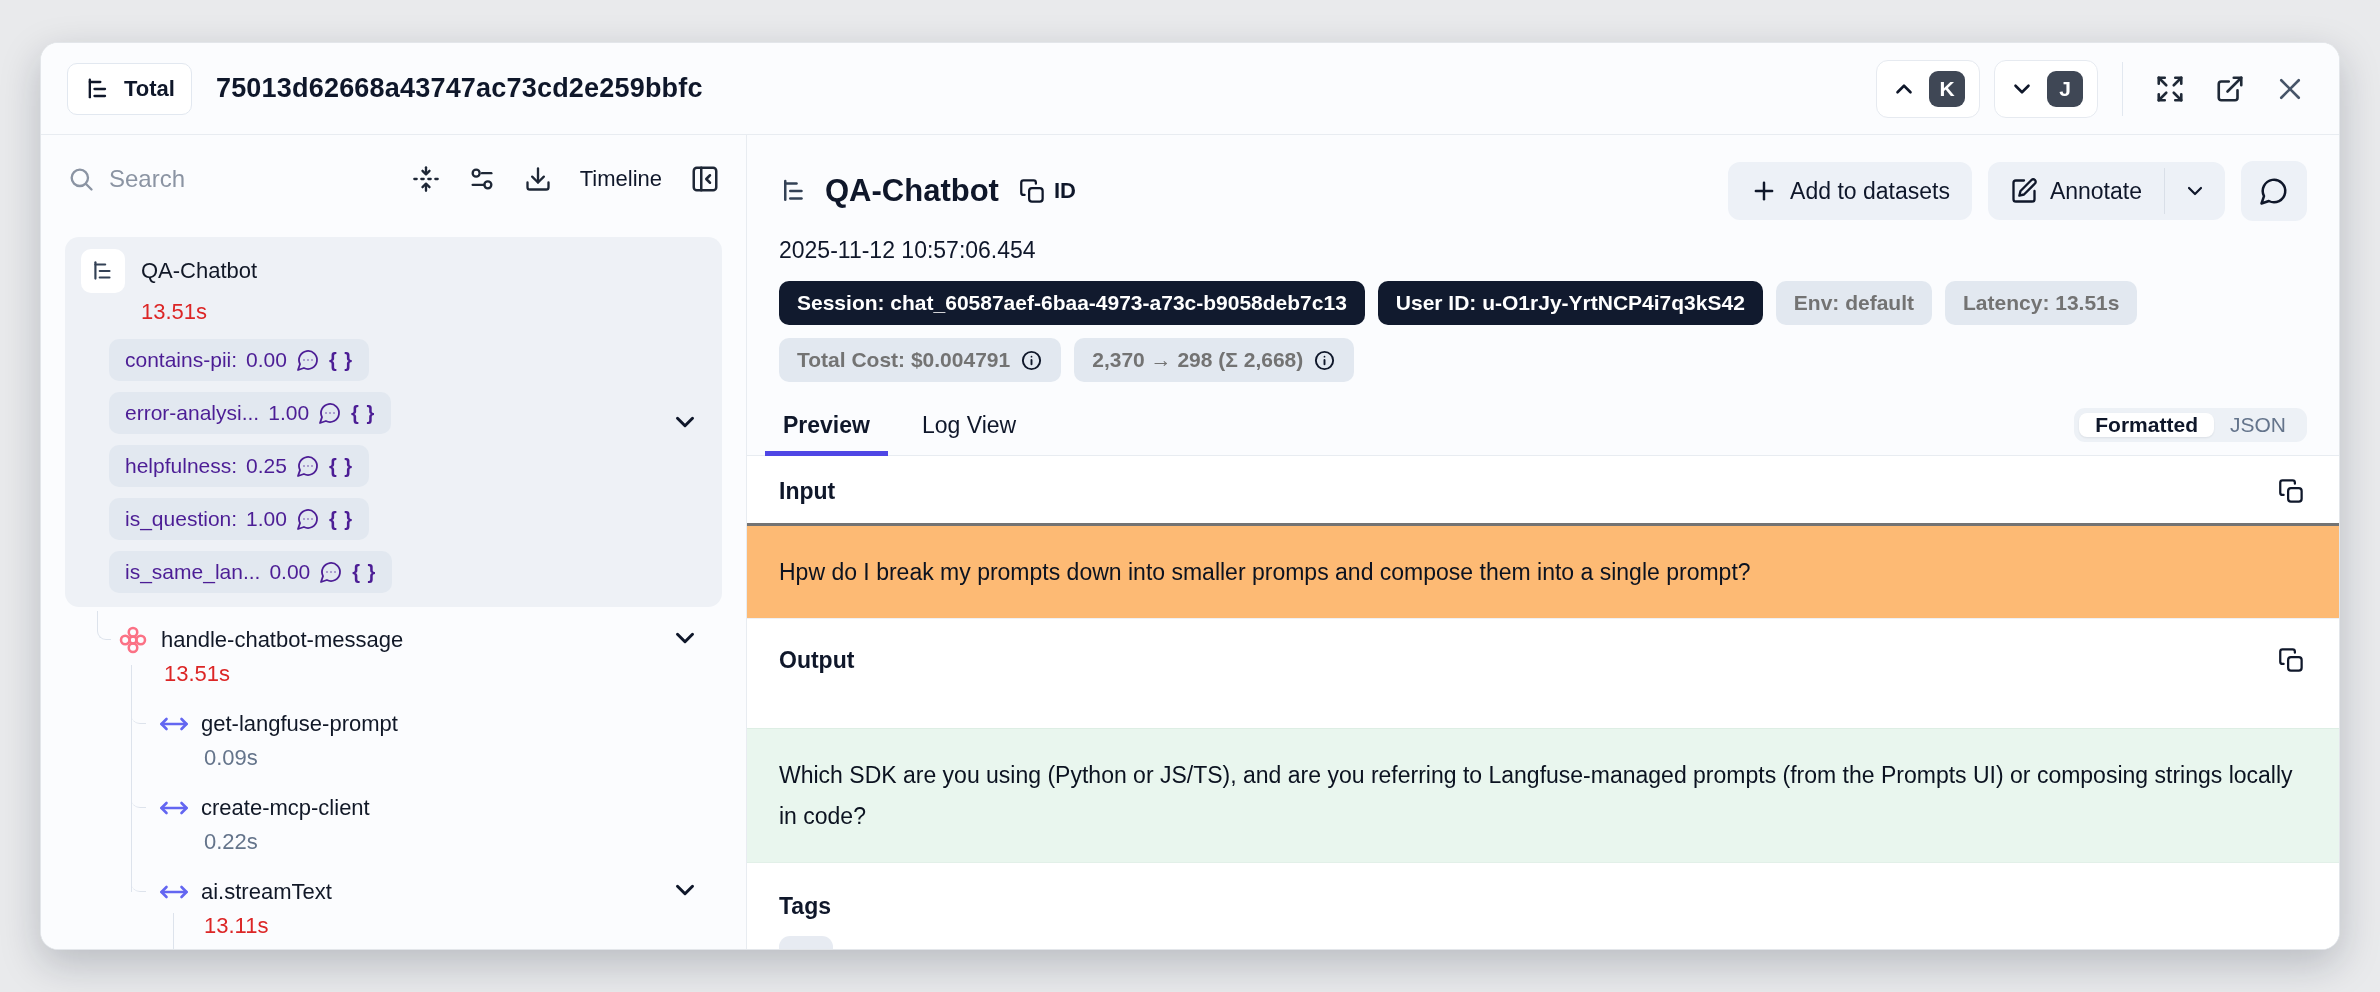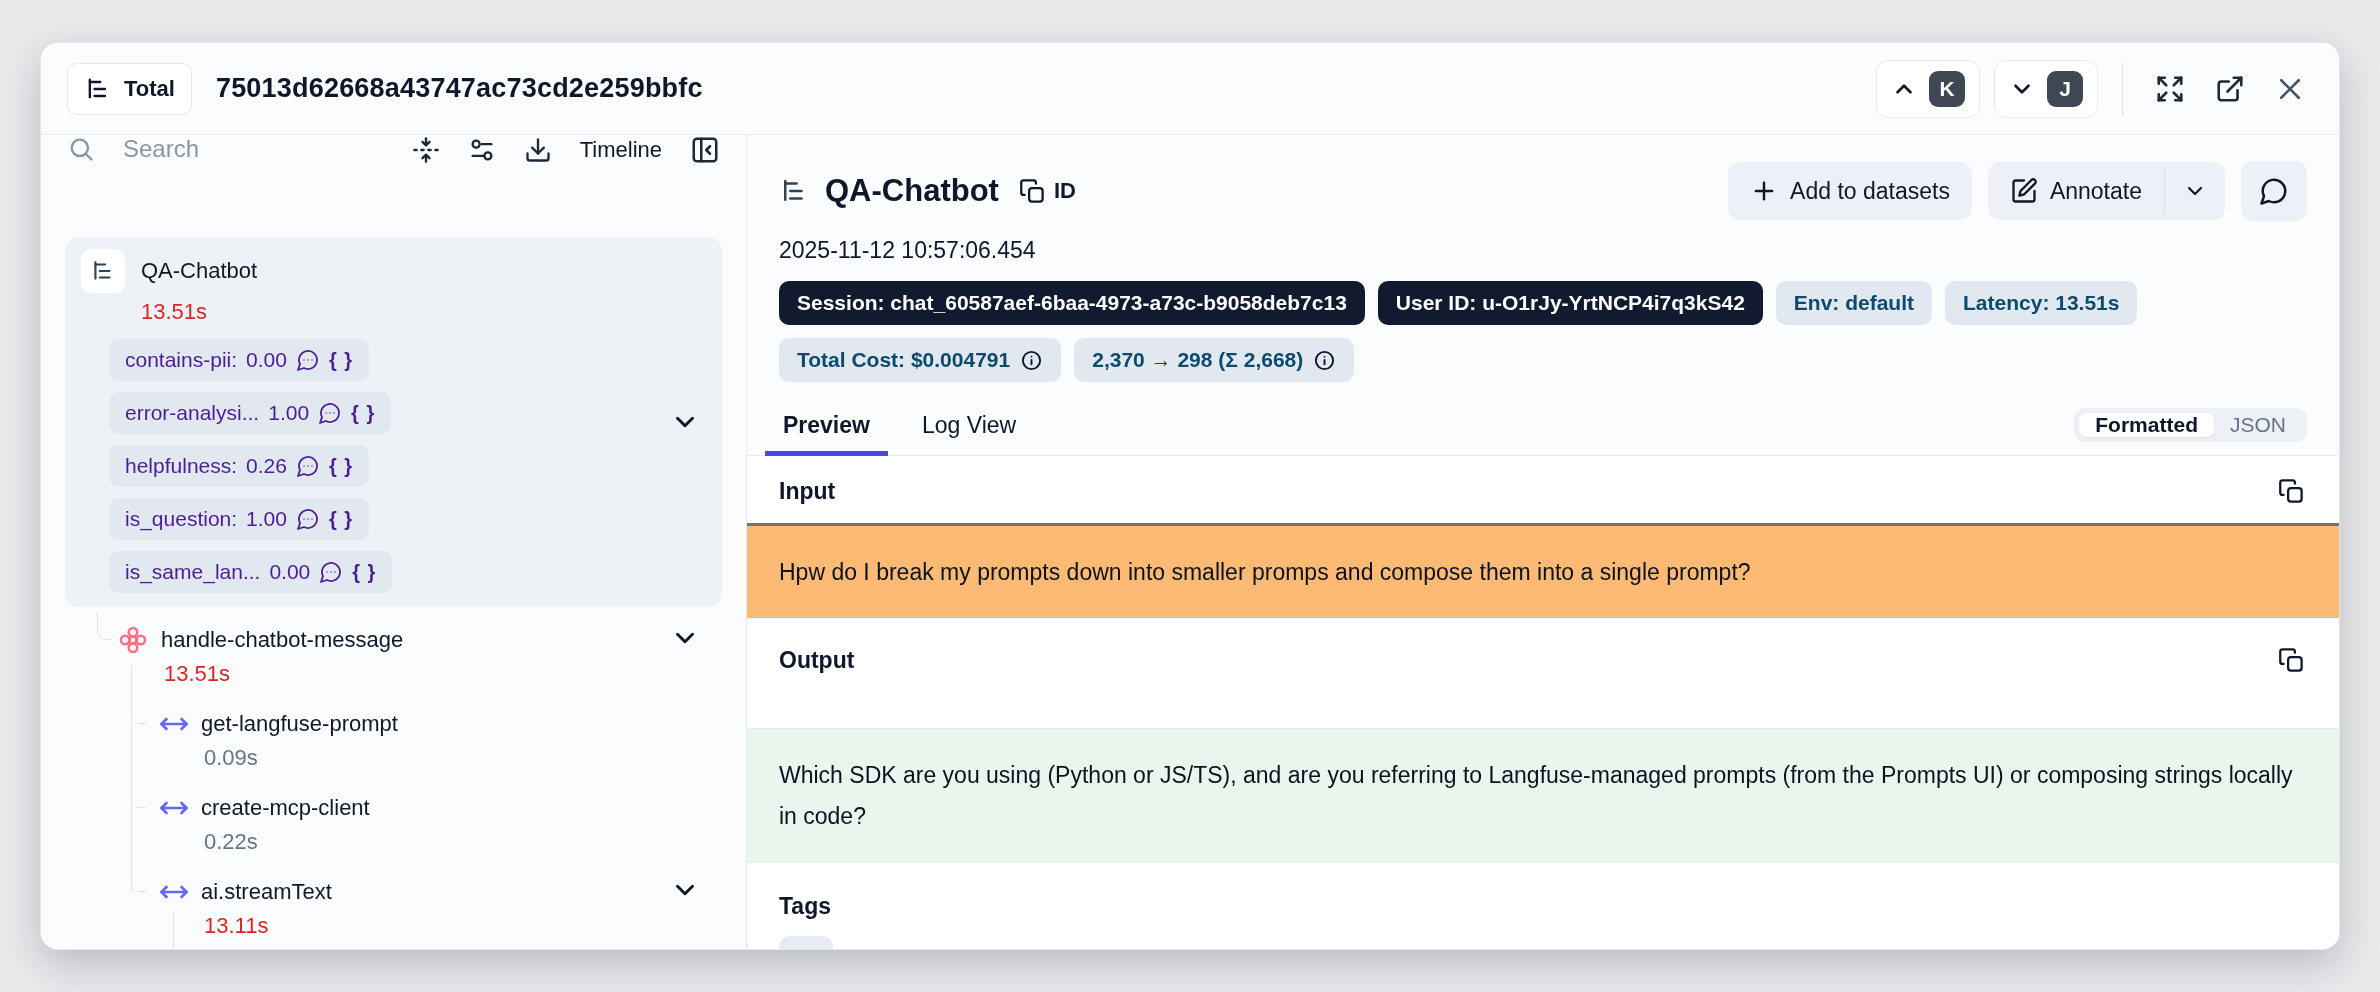--- a/index.html
+++ b/index.html
@@ -37,21 +37,21 @@
   .key-badge {
     width:36px; height:36px; border-radius:9px; background:#3f4755; color:#fff;
     font-size:21px; font-weight:700; display:flex; align-items:center; justify-content:center;
   }
   .top-divider { width:1px; height:54px; background:#e2e8f0; margin:0 10px; }
   .icon-btn { background:none; border:none; padding:8px; cursor:pointer; color:#1f2937; }
   
   .body { flex:1; display:flex; min-height:0; }
   .sidebar { width:706px; flex:0 0 706px; border-right:1px solid #e8ecf1; display:flex; flex-direction:column; background:#fbfcfe; }
   .search-row {
-    height:88px; flex:0 0 88px; display:flex; align-items:flex-start; padding:0 26px; gap:28px;
+    height:88px; flex:0 0 88px; display:flex; align-items:center; padding:0 26px; gap:14px;
   }
   .search-input {
     border:none; outline:none; background:transparent; font-size:24px; color:#0f172a; width:220px;
     font-family:"Liberation Sans", sans-serif;
   }
   .search-input::placeholder { color:#8b94a3; }
   .side-tools { margin-left:auto; display:flex; align-items:center; gap:28px; color:#1e2736; }
   .timeline-label { font-size:22px; font-weight:500; color:#0f172a; cursor:pointer; }
   .tree { flex:1; padding:14px 18px 0 18px; position:relative; overflow:hidden; }
   .selected-block {
@@ -95,21 +95,21 @@
   }
   .annotate-group { display:flex; align-items:stretch; background:#edf1f7; border-radius:12px; overflow:hidden; }
   .annotate-main { display:flex; align-items:center; gap:12px; padding:15px 22px; font-size:23px; font-weight:500; cursor:pointer; }
   .annotate-divider { width:1px; background:#d9dfe8; margin:6px 0; }
   .annotate-caret { display:flex; align-items:center; padding:0 18px; cursor:pointer; color:#0f172a; }
   .bubble-btn { background:#edf1f7; border:none; border-radius:12px; padding:15px 18px; cursor:pointer; color:#0f172a; }
   .timestamp { margin-top:16px; font-size:23px; color:#0f172a; }
   .badges { display:flex; flex-wrap:wrap; gap:13px 13px; margin-top:17px; }
   .pill { border-radius:10px; padding:10px 18px; font-size:21px; font-weight:700; display:inline-flex; align-items:center; gap:10px; }
   .pill.dark { background:#111a2e; color:#fff; }
-  .pill.light { background:#e2e8f0; color:#0c4a6e; }
+  .pill.light { background:#e2e8f0; color:#737373; }
   .info-icon { color:#0f172a; }
   
   .tabs-row { display:flex; align-items:center; margin-top:20px; padding:0 32px; border-bottom:1px solid #e8ecf1; background:#fbfcfe; }
   .tab { font-size:23px; padding:10px 4px 16px 4px; margin-right:44px; cursor:pointer; position:relative; color:#0f172a; }
   .tab.active { font-weight:600; }
   .tab.active::after { content:""; position:absolute; left:-14px; right:-14px; bottom:-1px; height:5px; background:#4f46e5; }
   .fmt-toggle { margin-left:auto; margin-bottom:8px; background:#edf1f6; border-radius:11px; padding:5px; display:flex; align-items:center; }
   .fmt-opt { font-size:21px; padding:0 16px; border-radius:8px; cursor:pointer; color:#64748b; font-weight:500; }
   .fmt-opt.active { background:#fff; color:#0f172a; font-weight:600; box-shadow:0 1px 2px rgba(15,23,42,.08); }
   
@@ -285,21 +285,21 @@
                     <path d="M7.9 20A9 9 0 1 0 4 16.1L2 22Z"></path>
                     <circle cx="8" cy="12" r="0.7" fill="currentColor" stroke="none"></circle>
                     <circle cx="12" cy="12" r="0.7" fill="currentColor" stroke="none"></circle>
                     <circle cx="16" cy="12" r="0.7" fill="currentColor" stroke="none"></circle>
                   </svg>
                 </span>
               <span class="braces">{ }</span>
             </span>
             <span class="chip">
               <span>helpfulness:</span>
-              <span>0.26</span>
+              <span>0.25</span>
               <span>
                   <svg width="24" height="24" viewBox="0 0 24 24" fill="none" stroke="currentColor" stroke-width="1.8" stroke-linejoin="round">
                     <path d="M7.9 20A9 9 0 1 0 4 16.1L2 22Z"></path>
                     <circle cx="8" cy="12" r="0.7" fill="currentColor" stroke="none"></circle>
                     <circle cx="12" cy="12" r="0.7" fill="currentColor" stroke="none"></circle>
                     <circle cx="16" cy="12" r="0.7" fill="currentColor" stroke="none"></circle>
                   </svg>
                 </span>
               <span class="braces">{ }</span>
             </span>

